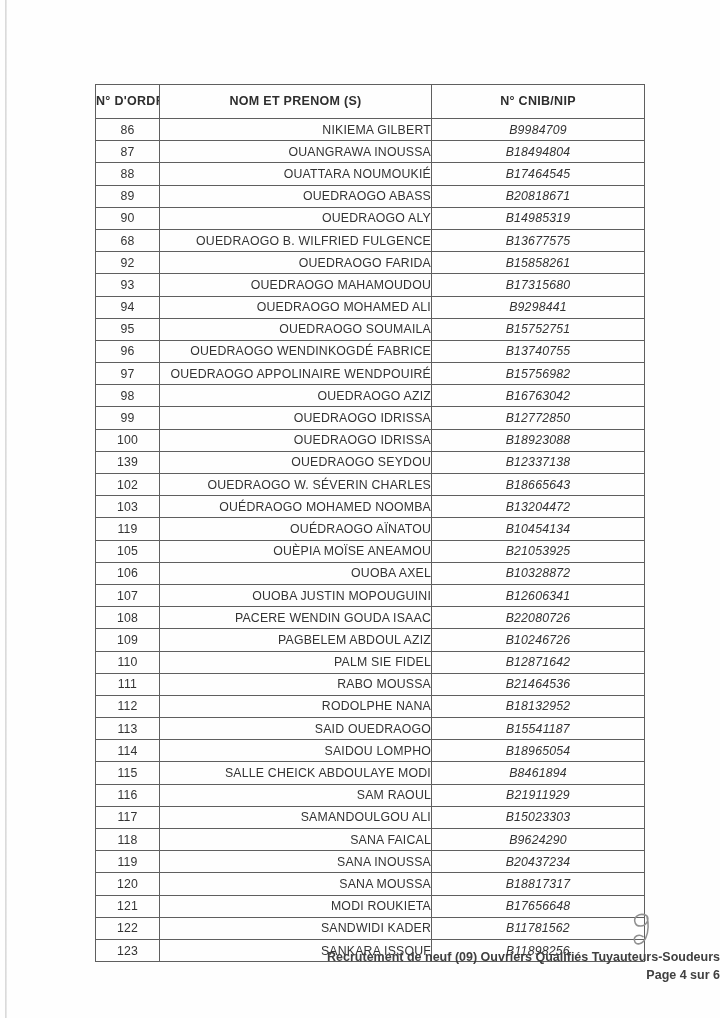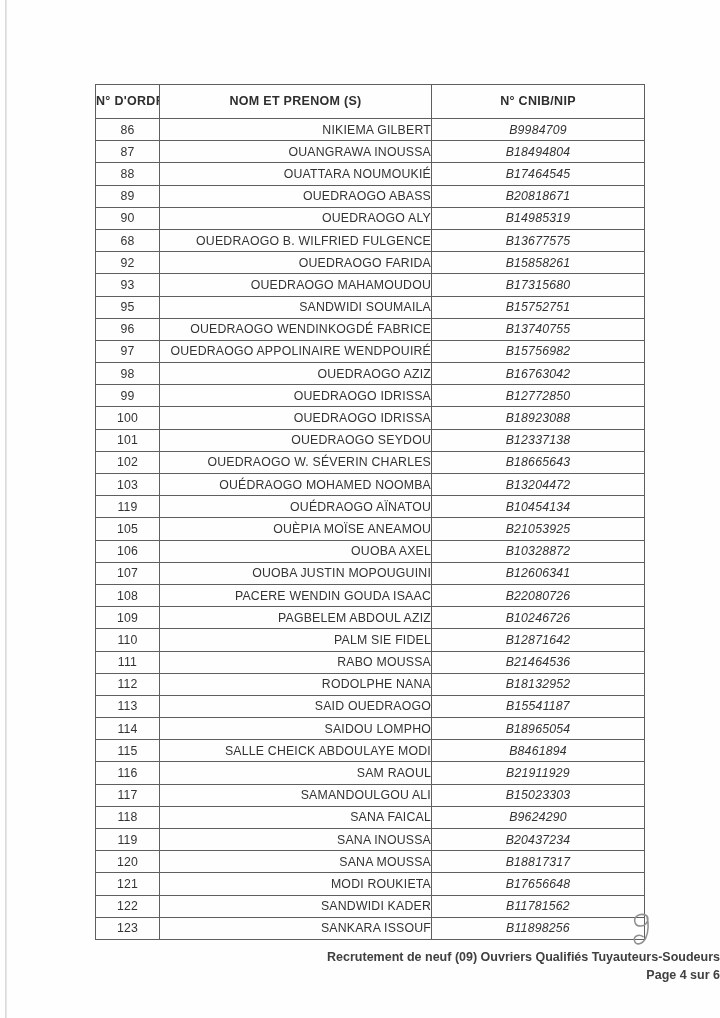--- a/index.html
+++ b/index.html
@@ -135,22 +135,27 @@
           <td data-name="order-number">92</td>
           <td data-name="candidate-name">OUEDRAOGO FARIDA</td>
           <td data-name="cnib-number">B15858261</td>
         </tr>
         <tr data-name="table-row">
           <td data-name="order-number">93</td>
           <td data-name="candidate-name">OUEDRAOGO MAHAMOUDOU</td>
           <td data-name="cnib-number">B17315680</td>
         </tr>
         <tr data-name="table-row">
+          <td data-name="order-number">94</td>
+          <td data-name="candidate-name">OUEDRAOGO MOHAMED ALI</td>
+          <td data-name="cnib-number">B9298441</td>
+        </tr>
+        <tr data-name="table-row">
           <td data-name="order-number">95</td>
-          <td data-name="candidate-name">SANDWIDI SOUMAILA</td>
+          <td data-name="candidate-name">OUEDRAOGO SOUMAILA</td>
           <td data-name="cnib-number">B15752751</td>
         </tr>
         <tr data-name="table-row">
           <td data-name="order-number">96</td>
           <td data-name="candidate-name">OUEDRAOGO WENDINKOGDÉ FABRICE</td>
           <td data-name="cnib-number">B13740755</td>
         </tr>
         <tr data-name="table-row">
           <td data-name="order-number">97</td>
           <td data-name="candidate-name">OUEDRAOGO APPOLINAIRE WENDPOUIRÉ</td>
@@ -165,21 +170,21 @@
           <td data-name="order-number">99</td>
           <td data-name="candidate-name">OUEDRAOGO IDRISSA</td>
           <td data-name="cnib-number">B12772850</td>
         </tr>
         <tr data-name="table-row">
           <td data-name="order-number">100</td>
           <td data-name="candidate-name">OUEDRAOGO IDRISSA</td>
           <td data-name="cnib-number">B18923088</td>
         </tr>
         <tr data-name="table-row">
-          <td data-name="order-number">101</td>
+          <td data-name="order-number">139</td>
           <td data-name="candidate-name">OUEDRAOGO SEYDOU</td>
           <td data-name="cnib-number">B12337138</td>
         </tr>
         <tr data-name="table-row">
           <td data-name="order-number">102</td>
           <td data-name="candidate-name">OUEDRAOGO W. SÉVERIN CHARLES</td>
           <td data-name="cnib-number">B18665643</td>
         </tr>
         <tr data-name="table-row">
           <td data-name="order-number">103</td>

